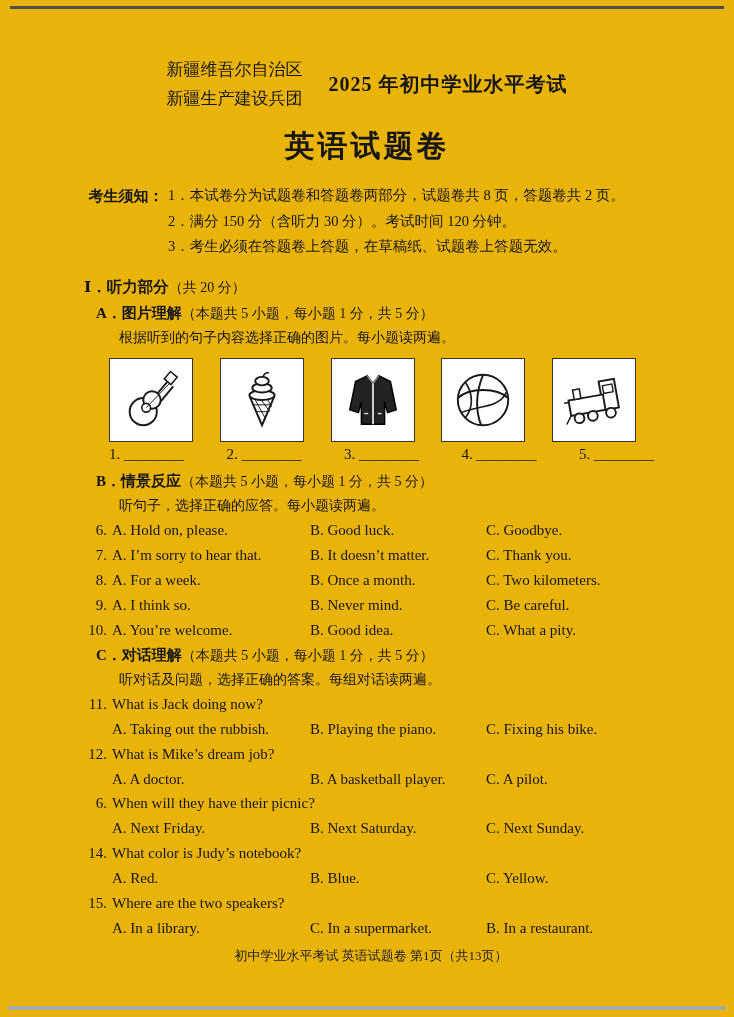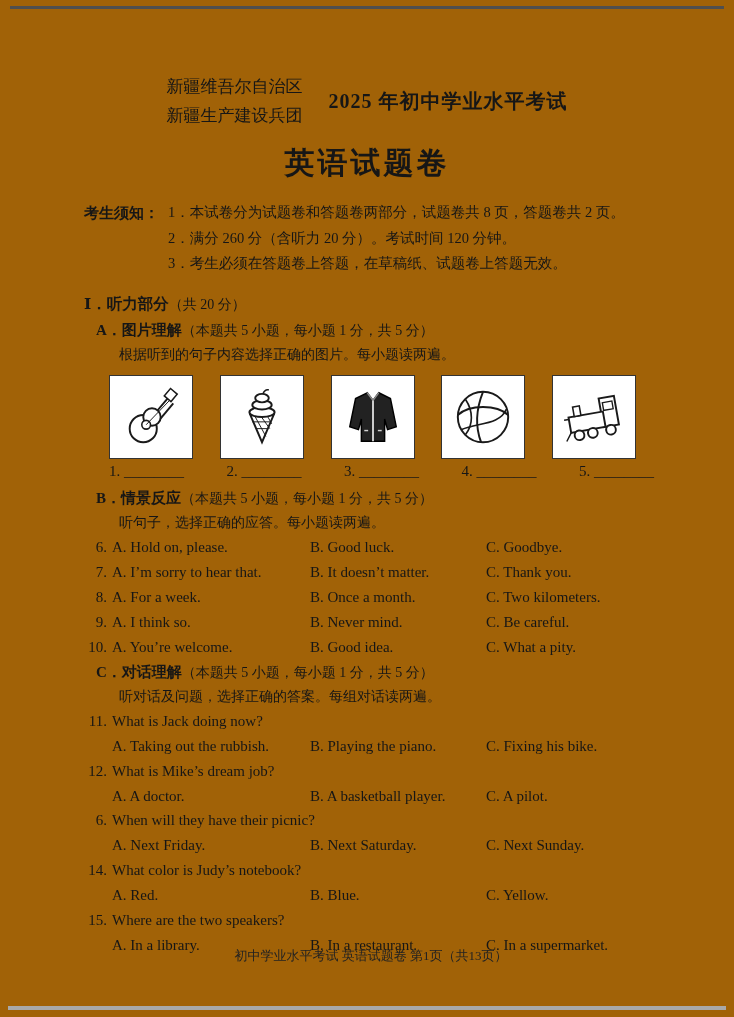--- a/index.html
+++ b/index.html
@@ -1,36 +1,36 @@
 <!DOCTYPE html>
 <html><head>
 <meta charset="utf-8">
 <style>
   html, body { margin: 0; padding: 0; background: #d8d8d8; }
   body { font-family: "Liberation Serif", "DejaVu Serif", serif; color: #161616; }
   .page {
     position: relative;
     width: 734px; height: 1017px;
     margin: 0 auto;
-    background: #a16207;
+    background: #eab308;
     box-sizing: border-box;
-    padding: 73px 84px 0 84px;
+    padding: 56px 84px 0 84px;
     overflow: hidden;
   }
   .scan-line-top { position: absolute; top: 6px; left: 10px; right: 10px; height: 3px; background: #4f4f4f; }
   .scan-line-bottom { position: absolute; bottom: 7px; left: 8px; right: 8px; height: 4px; background: #a9a9a9; }
 
   .header { display: flex; justify-content: center; align-items: center; gap: 26px; }
   .org { text-align: center; font-size: 17px; line-height: 1.7; }
   .exam-title { font-size: 20px; font-weight: bold; letter-spacing: 1px; }
 
   .paper-title { text-align: center; font-size: 30px; font-weight: bold; letter-spacing: 3px; margin: 12px 0 16px 0; }
 
   .notice { display: flex; font-size: 14.5px; line-height: 1.78; margin-bottom: 14px; }
-  .notice-label { font-weight: bold; font-size: 15px; white-space: nowrap; width: 84px; flex: 0 0 auto; }
+  .notice-label { font-weight: bold; font-size: 15px; white-space: nowrap; width: 84px; flex: 0 0 auto; text-align: center; }
   .notice-items { flex: 1; }
 
   .section-title { font-size: 15.5px; line-height: 1.7; margin-top: 4px; }
   .bold { font-weight: bold; }
   .paren { font-weight: normal; font-size: 14px; }
 
   .part-heading { margin-left: 12px; font-size: 15px; line-height: 1.7; }
   .instruction { margin-left: 35px; font-size: 14px; line-height: 1.7; }
 
   .images-row { display: flex; justify-content: space-between; width: 527px; margin: 8px 0 4px 25px; }
@@ -59,21 +59,21 @@
     </div>
     <div class="exam-title">2025 年初中学业水平考试</div>
   </div>
 
   <div class="paper-title">英语试题卷</div>
 
   <div class="notice">
     <div class="notice-label">考生须知：</div>
     <div class="notice-items">
       <div>1．本试卷分为试题卷和答题卷两部分，试题卷共 8 页，答题卷共 2 页。</div>
-      <div>2．满分 260 分（含听力 20 分）。考试时间 120 分钟。</div>
+      <div>2．满分 150 分（含听力 30 分）。考试时间 120 分钟。</div>
       <div>3．考生必须在答题卷上答题，在草稿纸、试题卷上答题无效。</div>
     </div>
   </div>
 
   <div class="section-title">
     <span class="bold">Ⅰ．听力部分</span><span class="paren">（共 20 分）</span>
   </div>
 
   <div class="part-heading">
     <span class="bold">A．图片理解</span><span class="paren">（本题共 5 小题，每小题 1 分，共 5 分）</span>
@@ -231,19 +231,19 @@
     <span>B. Blue.</span>
     <span>C. Yellow.</span>
   </div>
   <div class="q-row">
     <span class="q-num">15.</span>
     <span class="q-question">Where are the two speakers?</span>
   </div>
   <div class="q-row">
     <span></span>
     <span>A. In a library.</span>
+    <span>C. In a supermarket.</span>
     <span>B. In a restaurant.</span>
-    <span>C. In a supermarket.</span>
   </div>
 
   <div class="footer">初中学业水平考试 英语试题卷 第1页（共13页）</div>
   <div class="scan-line-bottom"></div>
 </div>
 
 </body></html>

